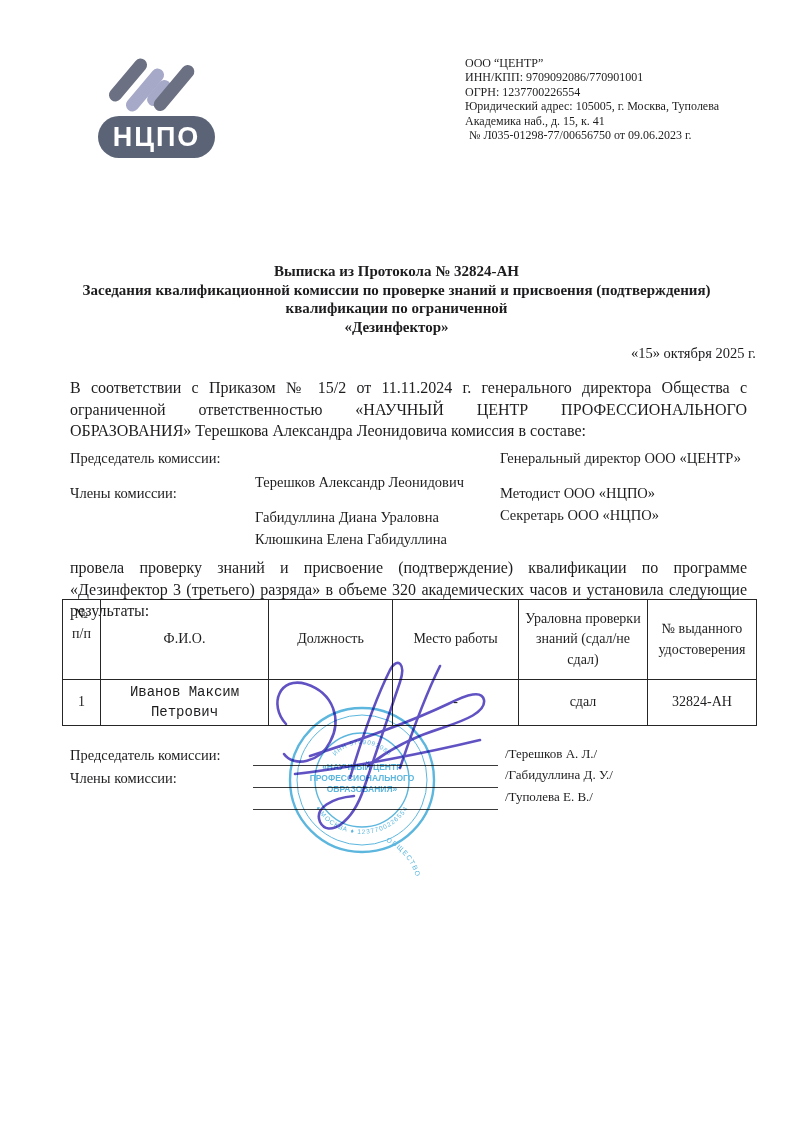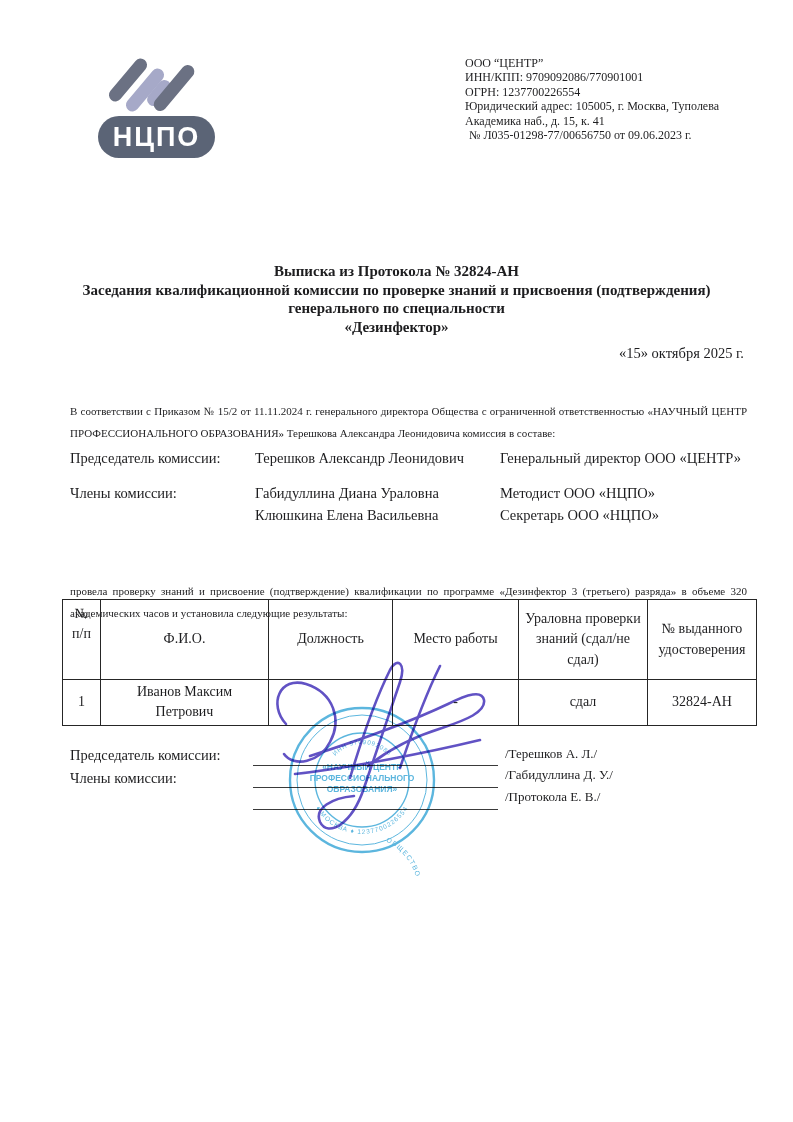--- a/index.html
+++ b/index.html
@@ -14,43 +14,43 @@
   }
   .abs{position:absolute;}
 
   
   .info-block{left:465px;top:56px;width:287px;font-size:12px;line-height:14.4px;}
   .info-line{white-space:normal;}
   .info-line.indent{padding-left:4px;}
 
   
   .title-block{left:0;right:0;top:262px;text-align:center;font-weight:bold;font-size:15px;line-height:18.6px;}
-  .doc-date{right:49px;top:345px;font-size:14.5px;}
+  .doc-date{right:37px;top:345px;font-size:14.5px;}
 
   
-  .para{left:70px;width:677px;font-size:11px;line-height:21.6px;text-align:justify;margin-top:24px;}
+  .para{left:70px;width:677px;font-size:16px;line-height:21.6px;text-align:justify;}
   .para1{top:377px;}
   .para2{top:557px;}
 
   
   .comm-row{left:70px;width:677px;display:flex;font-size:14.5px;}
   .comm-label{width:185px;flex:0 0 185px;}
-  .comm-name{width:245px;flex:0 0 245px;}
+  .comm-name{width:245px;flex:0 0 245px;margin-top:24px;}
   .comm-role{flex:1;}
   .comm-r1{top:450px;}
   .comm-r2{top:485px;}
   .comm-r3{top:507px;}
 
   
   .results-table{left:62px;top:599px;width:694px;border-collapse:collapse;table-layout:fixed;font-size:14px;}
   .results-table td{border:1.5px solid #262626;text-align:center;vertical-align:middle;padding:2px 6px;line-height:1.45;}
   .results-table tr.hdr{height:80px;}
   .results-table tr.datarow{height:40px;}
   .results-table td.num-col{vertical-align:top;padding-top:4px;}
-  .results-table td.fio-col{padding:2px 12px;}
+  .results-table td.fio-col{padding:2px 12px;font-family:Liberation Mono, monospace;}
 
   
   .sig-label{left:70px;font-size:14.5px;}
   .sig-line{left:253px;width:245px;height:1px;border-bottom:1.3px solid #3a3a3a;}
   .sig-name{left:505px;font-size:13px;}
 
   
   .stamp-svg{left:262px;top:680px;opacity:.85;mix-blend-mode:multiply;}
   .stamp-stroke{fill:none;stroke:var(--stamp-blue,#3fa9d8);}
   .stamp-text{fill:var(--stamp-blue,#3fa9d8);font-family:"Liberation Sans","DejaVu Sans",sans-serif;}
@@ -83,41 +83,41 @@
     <div class="info-line">ООО “ЦЕНТР”</div>
     <div class="info-line">ИНН/КПП: 9709092086/770901001</div>
     <div class="info-line">ОГРН: 1237700226554</div>
     <div class="info-line">Юридический адрес: 105005, г. Москва, Туполева Академика наб., д. 15, к. 41</div>
     <div class="info-line indent">№ Л035-01298-77/00656750 от 09.06.2023 г.</div>
   </div>
 
   <div class="abs title-block">
     <div>Выписка из Протокола № 32824-АН</div>
     <div>Заседания квалификационной комиссии по проверке знаний и присвоения (подтверждения)</div>
-    <div>генерального по специальности</div>
+    <div>квалификации по ограниченной</div>
     <div>«Дезинфектор»</div>
   </div>
 
   <div class="abs doc-date">«15» октября 2025 г.</div>
 
   <div class="abs para para1">В соответствии с Приказом № 15/2 от 11.11.2024 г. генерального директора Общества с ограниченной ответственностью «НАУЧНЫЙ ЦЕНТР ПРОФЕССИОНАЛЬНОГО ОБРАЗОВАНИЯ» Терешкова Александра Леонидовича комиссия в составе:</div>
 
   <div class="abs comm-row comm-r1">
     <div class="comm-label">Председатель комиссии:</div>
     <div class="comm-name">Терешков Александр Леонидович</div>
     <div class="comm-role">Генеральный директор ООО «ЦЕНТР»</div>
   </div>
   <div class="abs comm-row comm-r2">
     <div class="comm-label">Члены комиссии:</div>
     <div class="comm-name">Габидуллина Диана Ураловна</div>
     <div class="comm-role">Методист ООО «НЦПО»</div>
   </div>
   <div class="abs comm-row comm-r3">
     <div class="comm-label"></div>
-    <div class="comm-name">Клюшкина Елена Васильевна</div>
+    <div class="comm-name">Клюшкина Елена Габидуллина</div>
     <div class="comm-role">Секретарь ООО «НЦПО»</div>
   </div>
 
   <div class="abs para para2">провела проверку знаний и присвоение (подтверждение) квалификации по программе «Дезинфектор 3 (третьего) разряда» в объеме 320 академических часов и установила следующие результаты:</div>
 
   <table class="abs results-table">
     <colgroup>
       <col style="width:38px">
         <col style="width:168px">
         <col style="width:124px">
@@ -147,21 +147,21 @@
 
   <div class="abs sig-label" style="top:747px">Председатель комиссии:</div>
   <div class="abs sig-label" style="top:770px">Члены комиссии:</div>
 
   <div class="abs sig-line" style="top:764px"></div>
   <div class="abs sig-line" style="top:786px"></div>
   <div class="abs sig-line" style="top:808px"></div>
 
   <div class="abs sig-name" style="top:746px">/Терешков А. Л./</div>
   <div class="abs sig-name" style="top:767px">/Габидуллина Д. У./</div>
-  <div class="abs sig-name" style="top:789px">/Протокола Е. В./</div>
+  <div class="abs sig-name" style="top:789px">/Туполева Е. В./</div>
 
   <svg class="abs stamp-svg" width="200" height="200" viewBox="0 0 200 200">
     <defs>
       <path id="ringFull" d="M 100 156 a 56 56 0 1 1 -0.1 0"></path>
       <path id="ringBottom" d="M 46 100 A 54 54 0 0 0 154 100"></path>
       <path id="ringInner" d="M 64 100 A 36 36 0 1 1 136 100"></path>
     </defs>
     <circle class="stamp-stroke" cx="100" cy="100" r="72" stroke-width="2.4"></circle>
     <circle class="stamp-stroke" cx="100" cy="100" r="65" stroke-width="1"></circle>
     <circle class="stamp-stroke" cx="100" cy="100" r="47" stroke-width="1.4"></circle>

